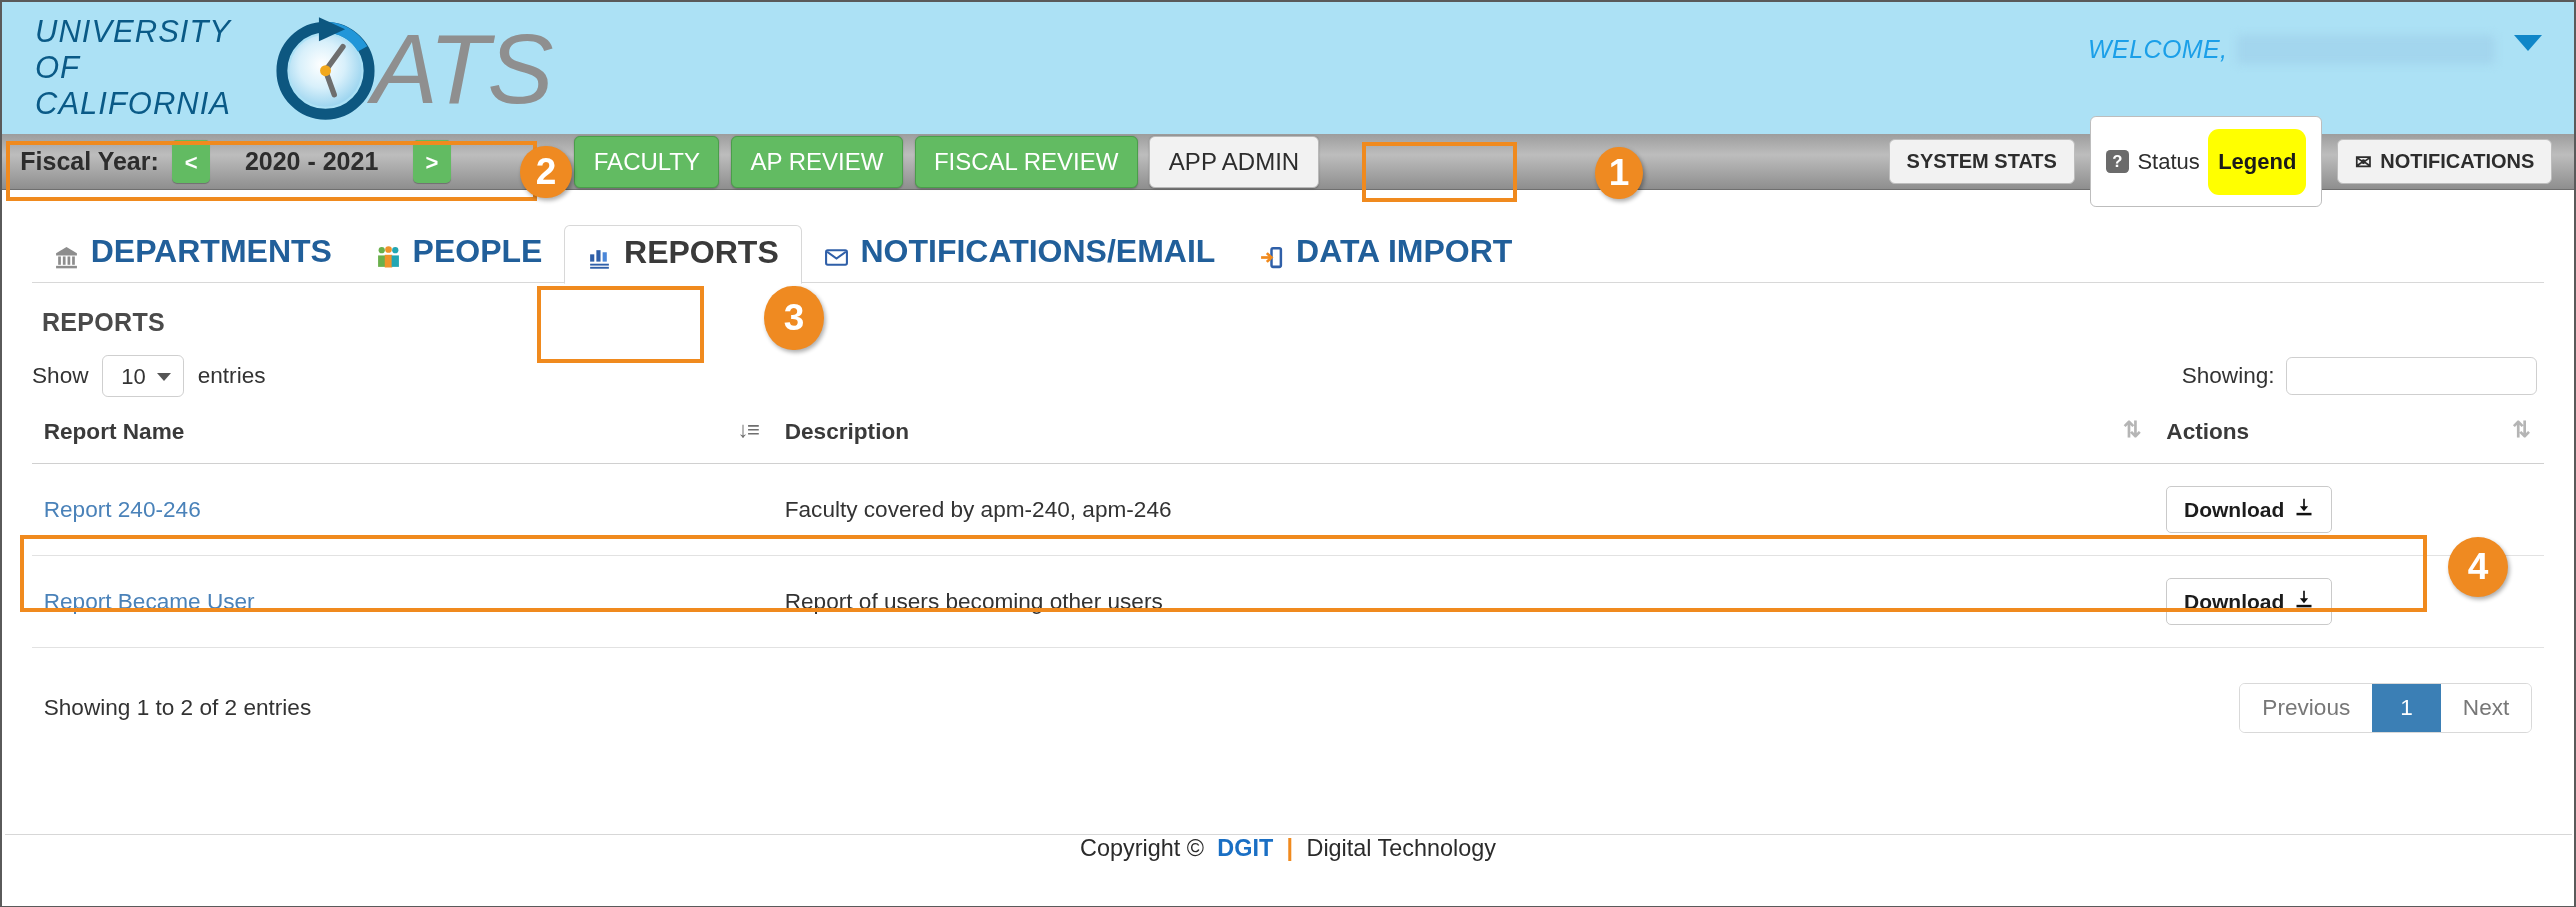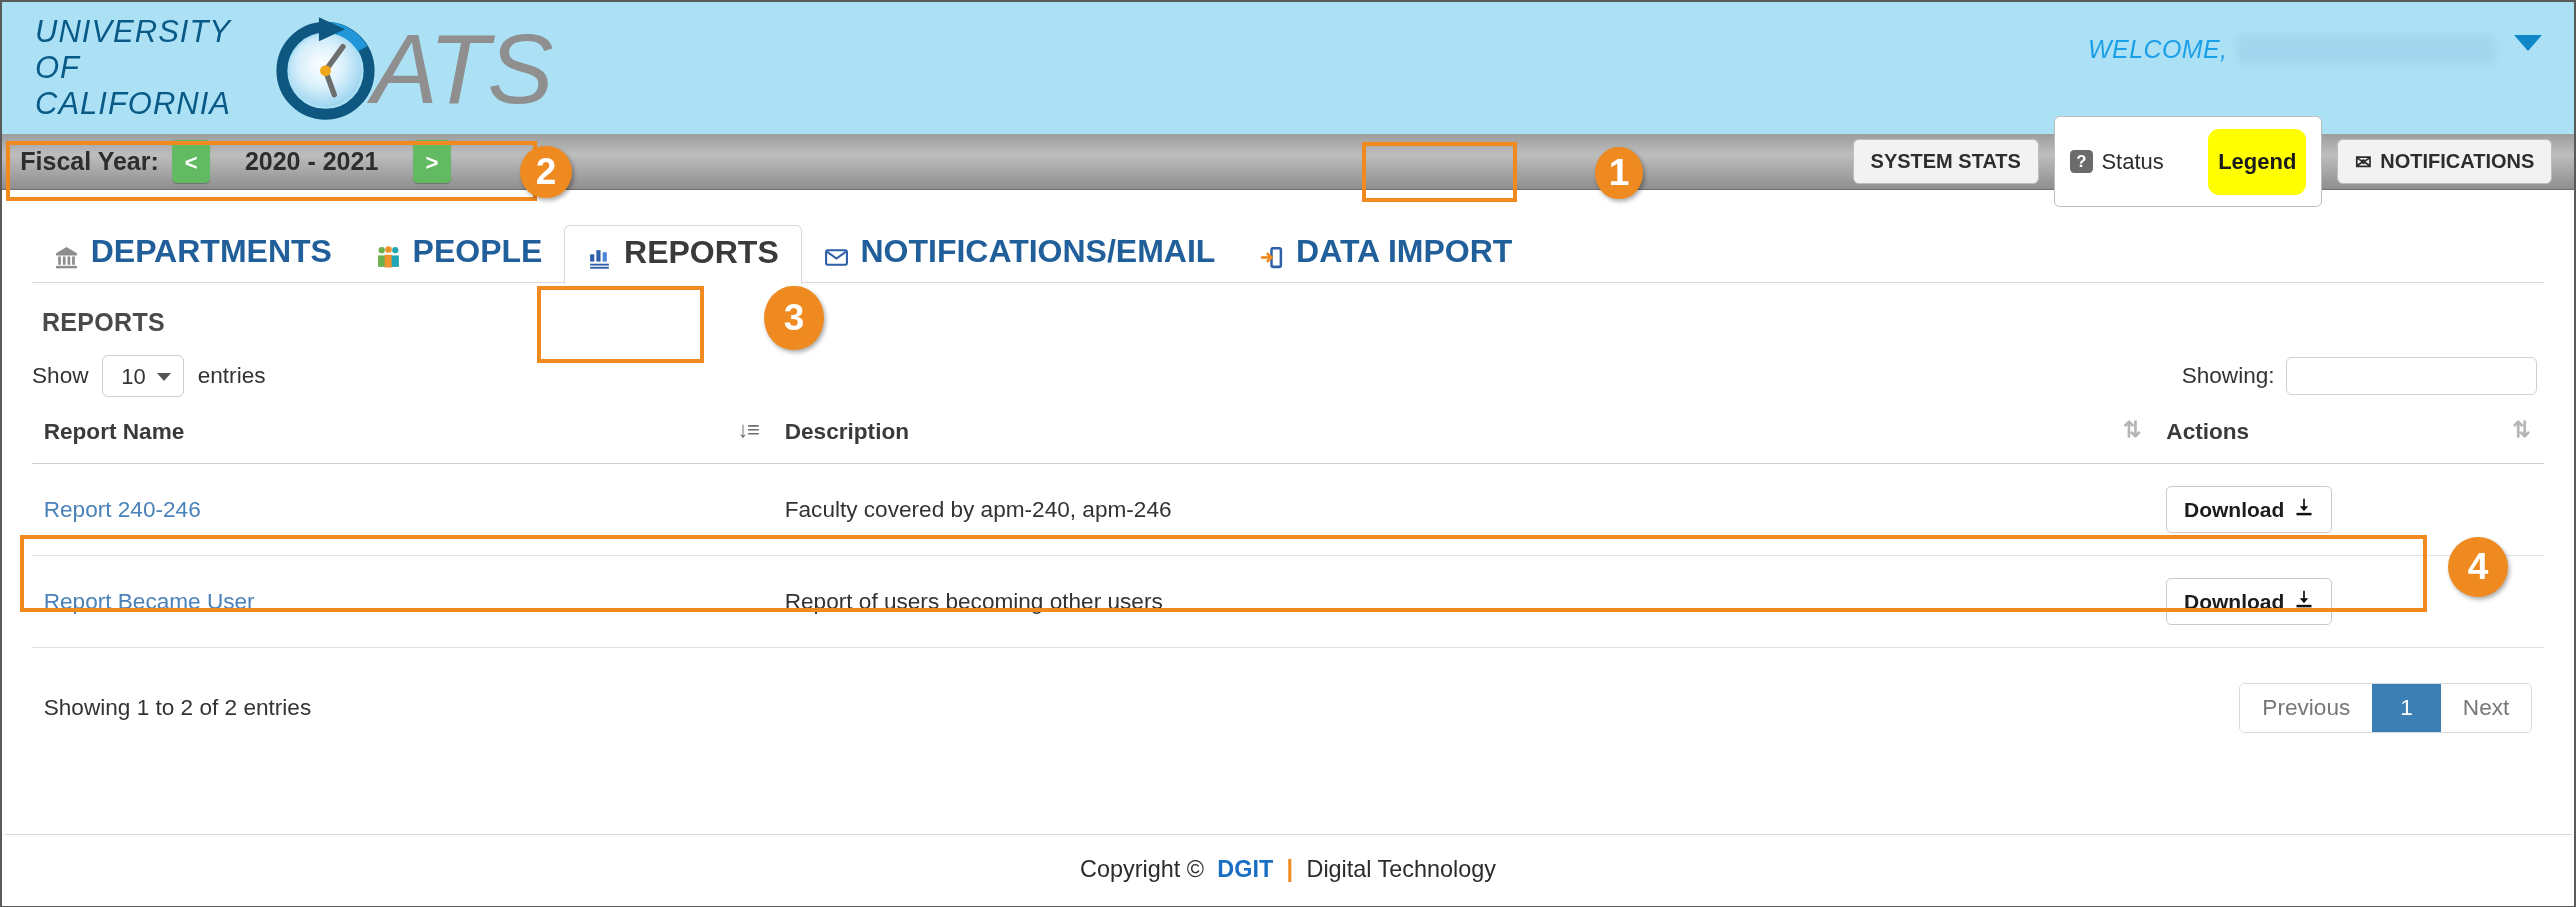--- a/index.html
+++ b/index.html
@@ -163,21 +163,20 @@
     font-weight:bold;
     line-height:23.4px;
     text-align:center;
   }
   .legend-hl {
     background:#ffff00;
     border-radius:11px;
     padding:20px 10px;
     font-weight:bold;
     color:#1a1a1a;
-    margin-left:36px;
   }
   .env-icon { font-size:20px; line-height:1; }
 
   
   .tabs-row {
     position:relative;
     margin:38px 30px 0 30px;
     height:55px;
     display:flex;
     align-items:flex-end;
@@ -328,21 +327,21 @@
     background:#3b7fb5;
     color:#fff;
     padding:11px 28px;
   }
 
   .footer {
     position:absolute;
     left:2.5px; right:2.5px; bottom:2.5px;
     height:70px;
     border-top:1.7px solid #d7d7d7;
-    display:flex; align-items:center; justify-content:center;
+    display:flex; justify-content:center;
     gap:13.4px;
     font-size:23.4px;
     color:#2b2b2b;
   }
   .dgit { color:#1a6fc4; font-weight:bold; }
   .vbar { color:#f08a1e; font-weight:bold; }
 
   
   .hl {
     position:absolute;
@@ -403,20 +402,26 @@
 
   <div class="navbar">
 
     <div class="fy-box">
       <span class="fy-label">Fiscal Year:</span>
       <button class="fy-btn">&lt;</button>
       <span class="fy-value">2020 - 2021</span>
       <button class="fy-btn">&gt;</button>
     </div>
 
+    <div class="nav-mid">
+      <button class="nav-btn">FACULTY</button>
+      <button class="nav-btn">AP REVIEW</button>
+      <button class="nav-btn">FISCAL REVIEW</button>
+      <button class="nav-btn active">APP ADMIN</button>
+    </div>
 
     <div class="nav-right">
       <div class="pill">SYSTEM STATS</div>
       <div class="pill status">
         <span class="qmark">?</span>
         <span>Status</span>
         <span class="legend-hl">Legend</span>
       </div>
       <div class="pill">
         <span class="env-icon">✉</span>

